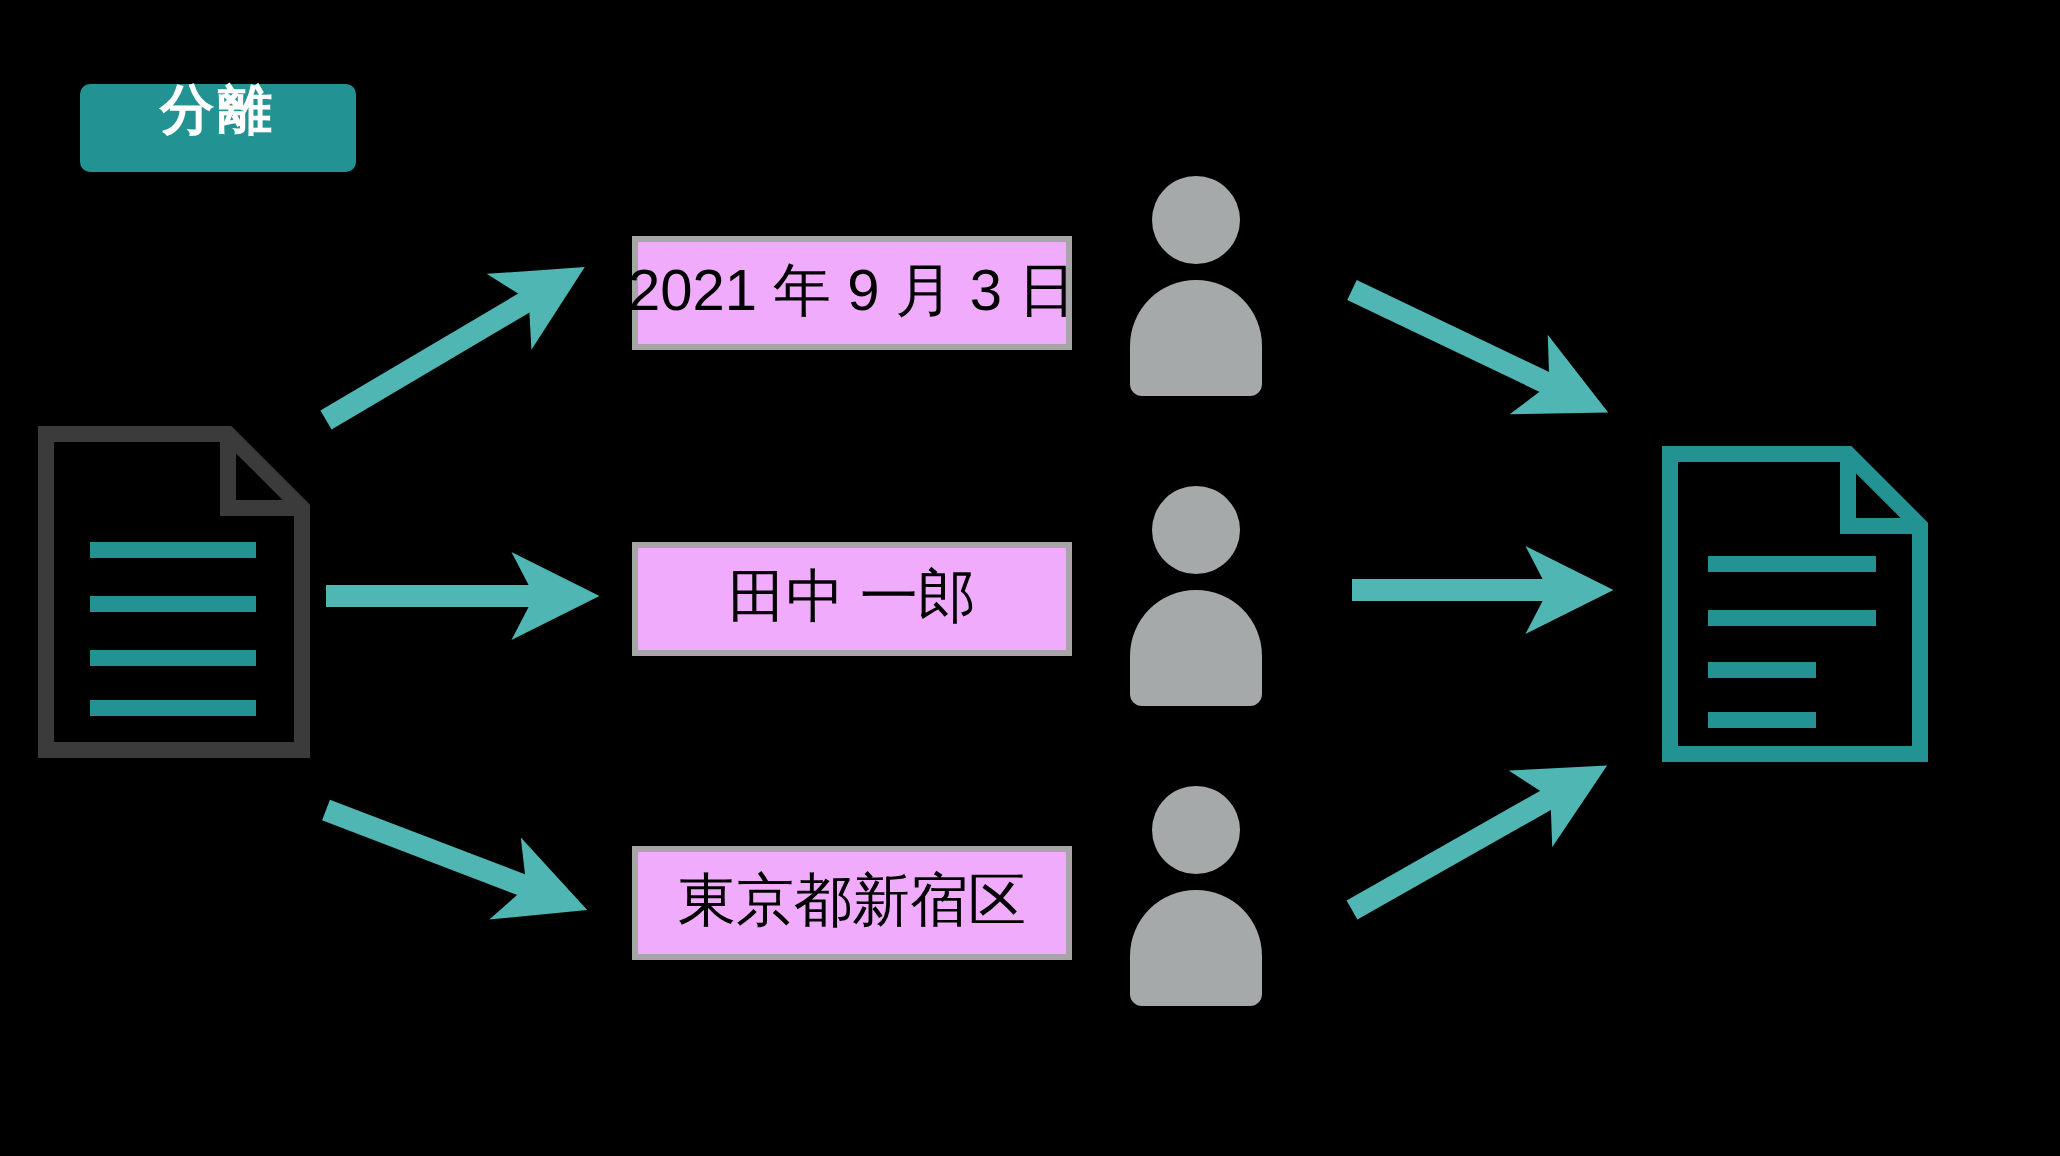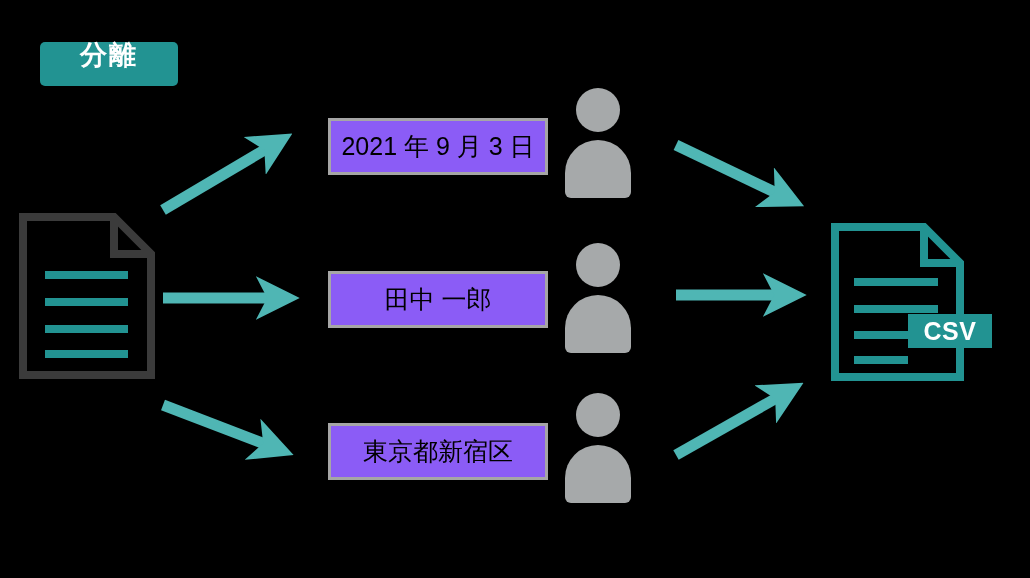--- a/index.html
+++ b/index.html
@@ -34,31 +34,31 @@
     line-height: 1;
     box-sizing: border-box;
     padding-bottom: 18px;
   }
   #label-separate { left: 40px;  top: 42px; width: 138px; height: 44px; }
   #label-merge    { left: 722px; top: 42px; width: 135px; height: 44px; }
 
   
   .field-box {
     position: absolute;
-    left: 328px;
+    left: 316px;
     width: 220px;
     height: 57px;
-    background: #8b5cf6;
+    background: #f0abfc;
     border: 3px solid #a6a6a6;
     box-sizing: border-box;
     display: flex;
     align-items: center;
     justify-content: center;
     color: #000000;
-    font-size: 25px;
+    font-size: 29px;
     line-height: 1;
     white-space: nowrap;
   }
   #field-box-0 { top: 118px; }
   #field-box-1 { top: 271px; }
   #field-box-2 { top: 423px; }
 
   
   .person-icon {
     position: absolute;
@@ -167,21 +167,20 @@
       <path d="M94 5 V41 H130" fill="none" stroke="#229392" stroke-width="8" stroke-linejoin="miter"></path>
       <g stroke="#229392" stroke-width="8" stroke-linecap="butt">
         <line x1="24" y1="60" x2="108" y2="60"></line>
         <line x1="24" y1="87" x2="108" y2="87"></line>
         <line x1="24" y1="113" x2="78" y2="113"></line>
         <line x1="24" y1="138" x2="78" y2="138"></line>
       </g>
     </svg>
   </div>
 
-  <div id="csv-badge">CSV</div>
 
   <svg id="arrow-layer" viewBox="0 0 1030 578">
     <defs>
       <marker id="ah" viewBox="0 0 10 10" refX="6.2" refY="5" markerWidth="4.0" markerHeight="4.0" orient="auto-start-reverse">
         <path d="M 0 0 L 10 5 L 0 10 L 2.6 5 Z" fill="#4FB6B4"></path>
       </marker>
     </defs>
 
     <g stroke="#4FB6B4" stroke-width="11" fill="none" marker-end="url(#ah)">
       <line x1="163" y1="210" x2="278" y2="142"></line>

